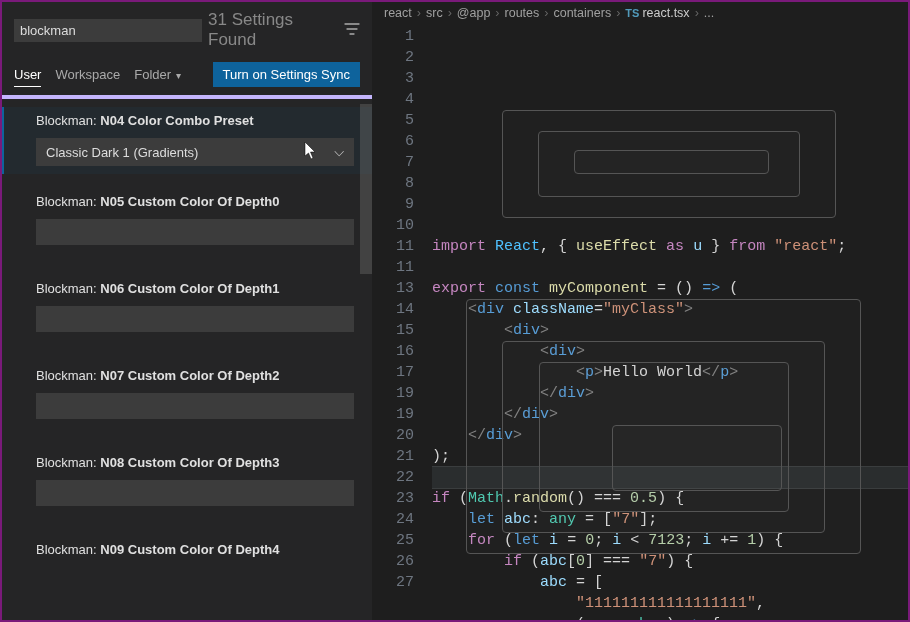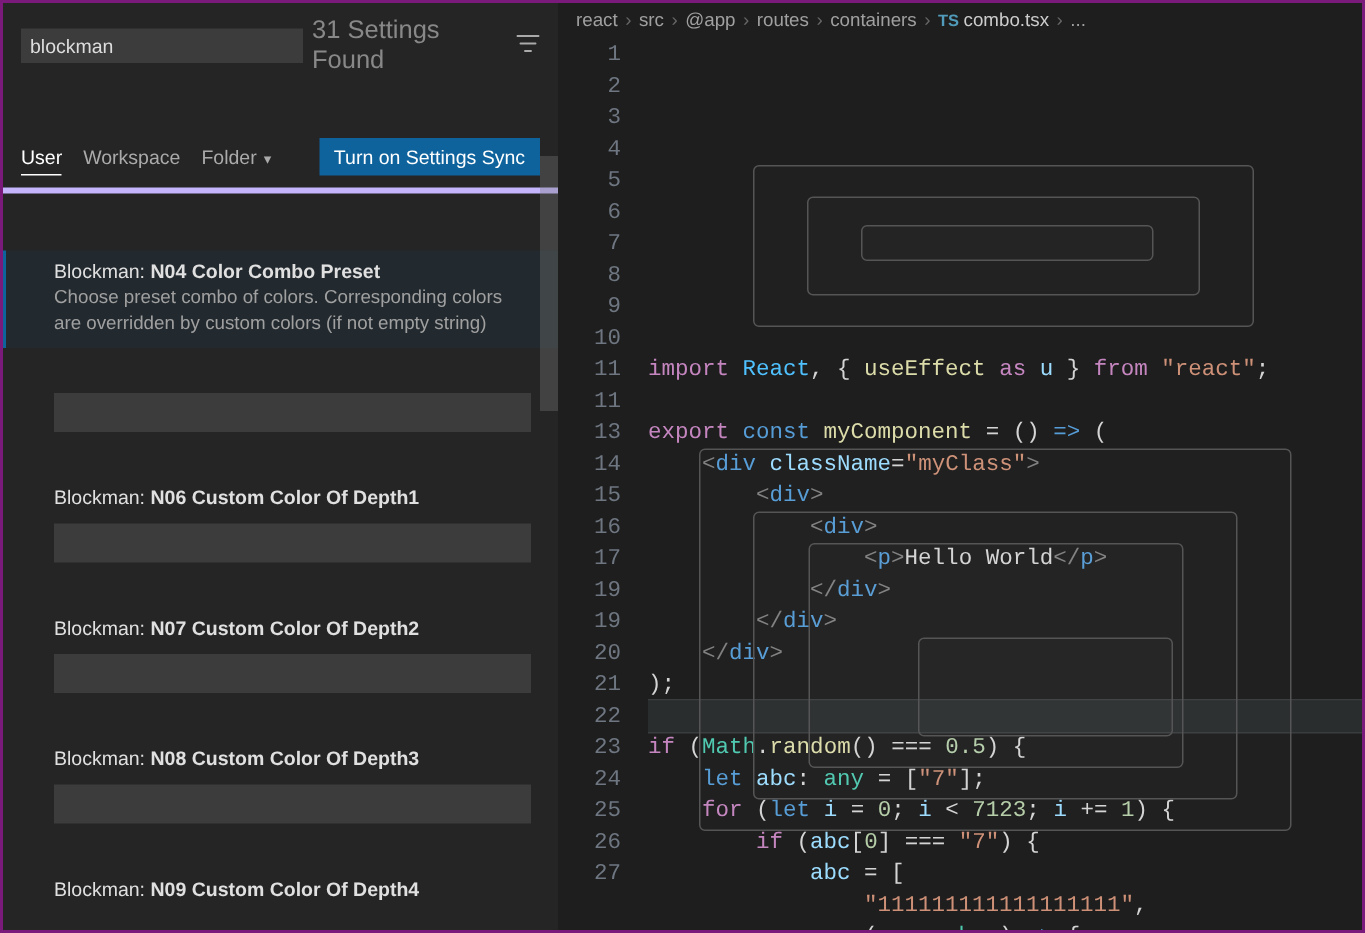--- a/index.html
+++ b/index.html
@@ -2,21 +2,21 @@
 <html><head>
 <meta charset="utf-8">
 <style>
   * { margin:0; padding:0; box-sizing:border-box; }
   body {
     width:910px; height:622px; overflow:hidden;
     background:#1e1e1e; font-family:"Segoe UI",Arial,sans-serif; font-size:13px;
     color:#ccc; border:2px solid #7a1a7a; position:relative;
   }
   .panel-left { position:absolute; left:0; top:0; width:370px; height:618px;
-    background:#252526; display:flex; flex-direction:column;gap:30px; }
+    background:#252526; display:flex; flex-direction:column; }
   .panel-right { position:absolute; left:370px; top:0; right:0; height:100%;
     background:#1e1e1e; display:flex; flex-direction:column; }
 
   
   .search-row { display:flex; align-items:center; padding:8px 12px; }
   .search-input { flex:1; background:#3c3c3c; color:#ddd; border:none; padding:4px 6px;
     font-size:13px; outline:none; }
   .found { color:#888; font-size:17px; margin-left:6px; }
   .filter-icon { margin-left:8px; width:18px; text-align:center; }
 
@@ -96,24 +96,31 @@
     <span class="sync-btn">Turn on Settings Sync</span>
   </div>
 
   <div class="settings-body">
 
     <div class="setting hl">
       <div class="setting-title">
         <span class="ext">Blockman:</span>
         <span class="name">N04 Color Combo Preset</span>
       </div>
-      <div class="setting-desc">Choose preset combo of colors. Corresponding colors are overridden by custom colors (if not empty string)</div>
+      <div class="setting-select">
+        <span>Classic Dark 1 (Gradients)</span>
+        <span style="color:#ccc;">⌵</span>
+        <svg class="cursor-arrow" style="left:268px;top:4px" viewBox="0 0 12 18">
+            <path d="M0 0 L0 14 L3.5 11 L6 17 L8 16 L5.5 10 L10 10 Z" fill="#fff" stroke="#000" stroke-width="0.5"></path>
+          </svg>
+      </div>
     </div>
 
     <div class="setting" style="margin-top:14px">
+      <div class="setting-title"><span class="ext">Blockman:</span> <span class="name">N05 Custom Color Of Depth0</span></div>
       <div class="setting-input"></div>
     </div>
     <div class="setting" style="margin-top:22px">
       <div class="setting-title"><span class="ext">Blockman:</span> <span class="name">N06 Custom Color Of Depth1</span></div>
       <div class="setting-input"></div>
     </div>
     <div class="setting" style="margin-top:22px">
       <div class="setting-title"><span class="ext">Blockman:</span> <span class="name">N07 Custom Color Of Depth2</span></div>
       <div class="setting-input"></div>
     </div>
@@ -133,21 +140,21 @@
     <span>react</span>
       <span class="sep">›</span>
     <span>src</span>
       <span class="sep">›</span>
     <span>@app</span>
       <span class="sep">›</span>
     <span>routes</span>
       <span class="sep">›</span>
     <span>containers</span>
       <span class="sep">›</span>
-    <span class="bc-file"><span class="ts-icon">TS</span><span>combo.tsx</span></span>
+    <span class="bc-file"><span class="ts-icon">TS</span><span>react.tsx</span></span>
       <span class="sep">›</span>
     <span>...</span>
   </div>
 
   <div class="editor">
     <div class="gutter" id="gutter">
         <div class="line">1</div>
         <div class="line">2</div>
         <div class="line">3</div>
         <div class="line">4</div>

